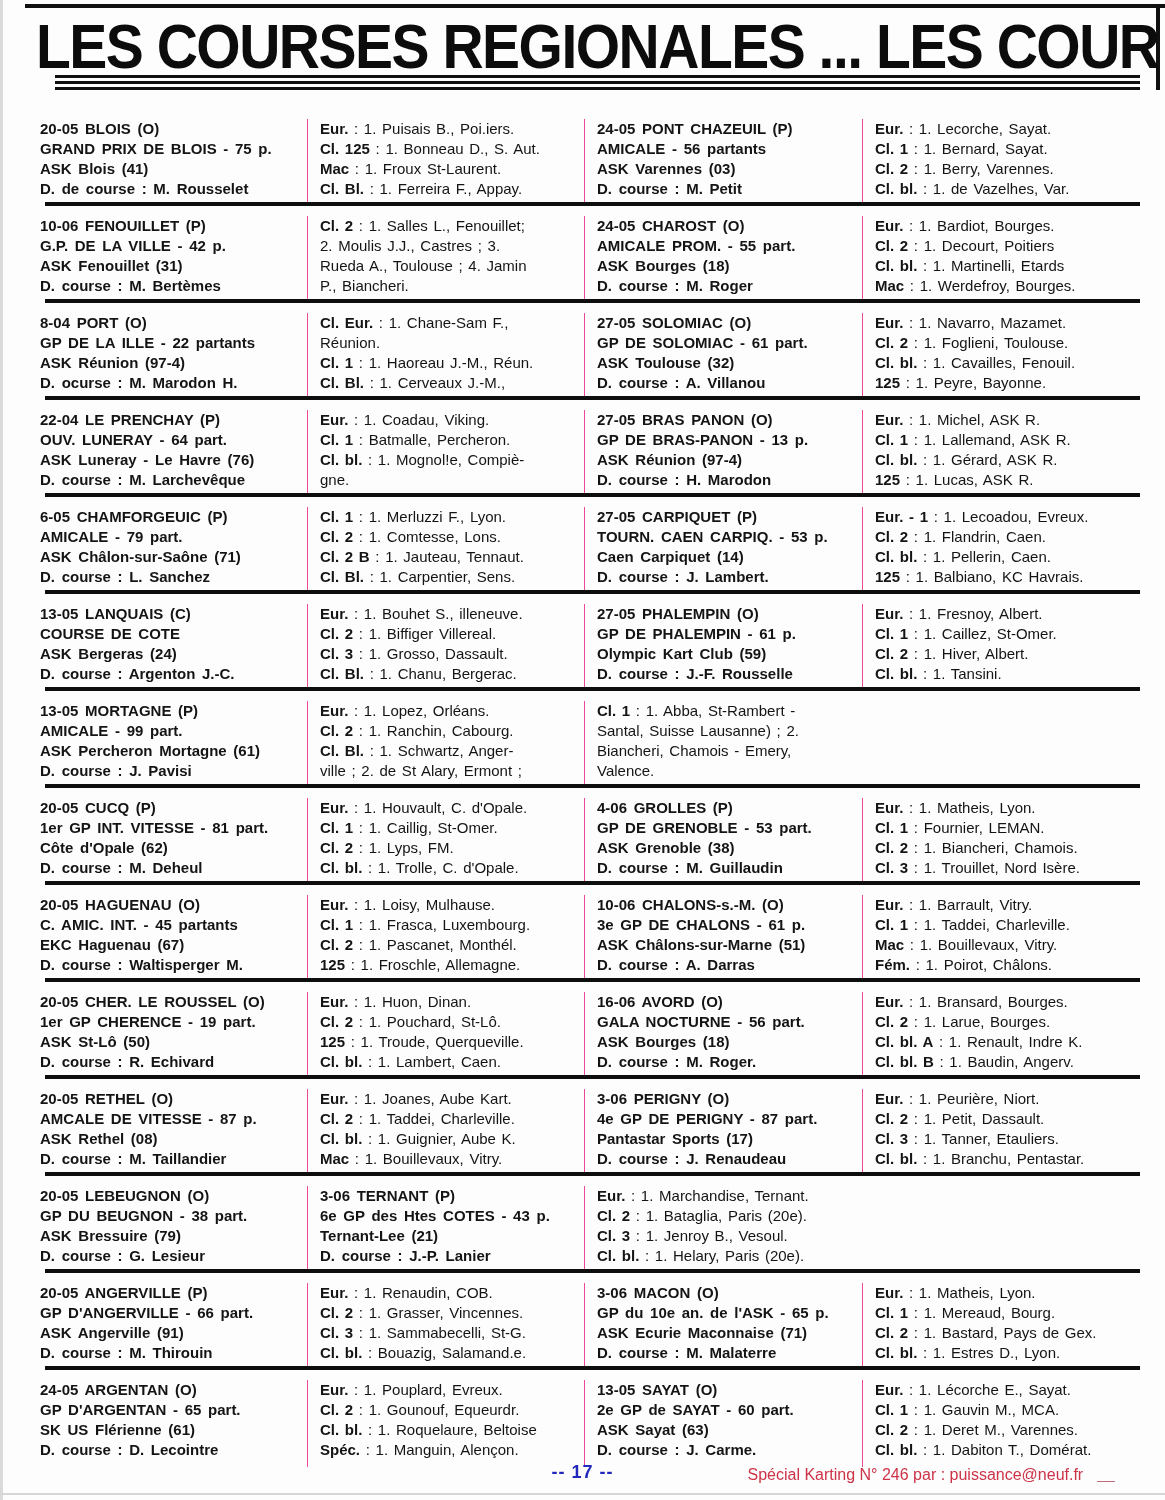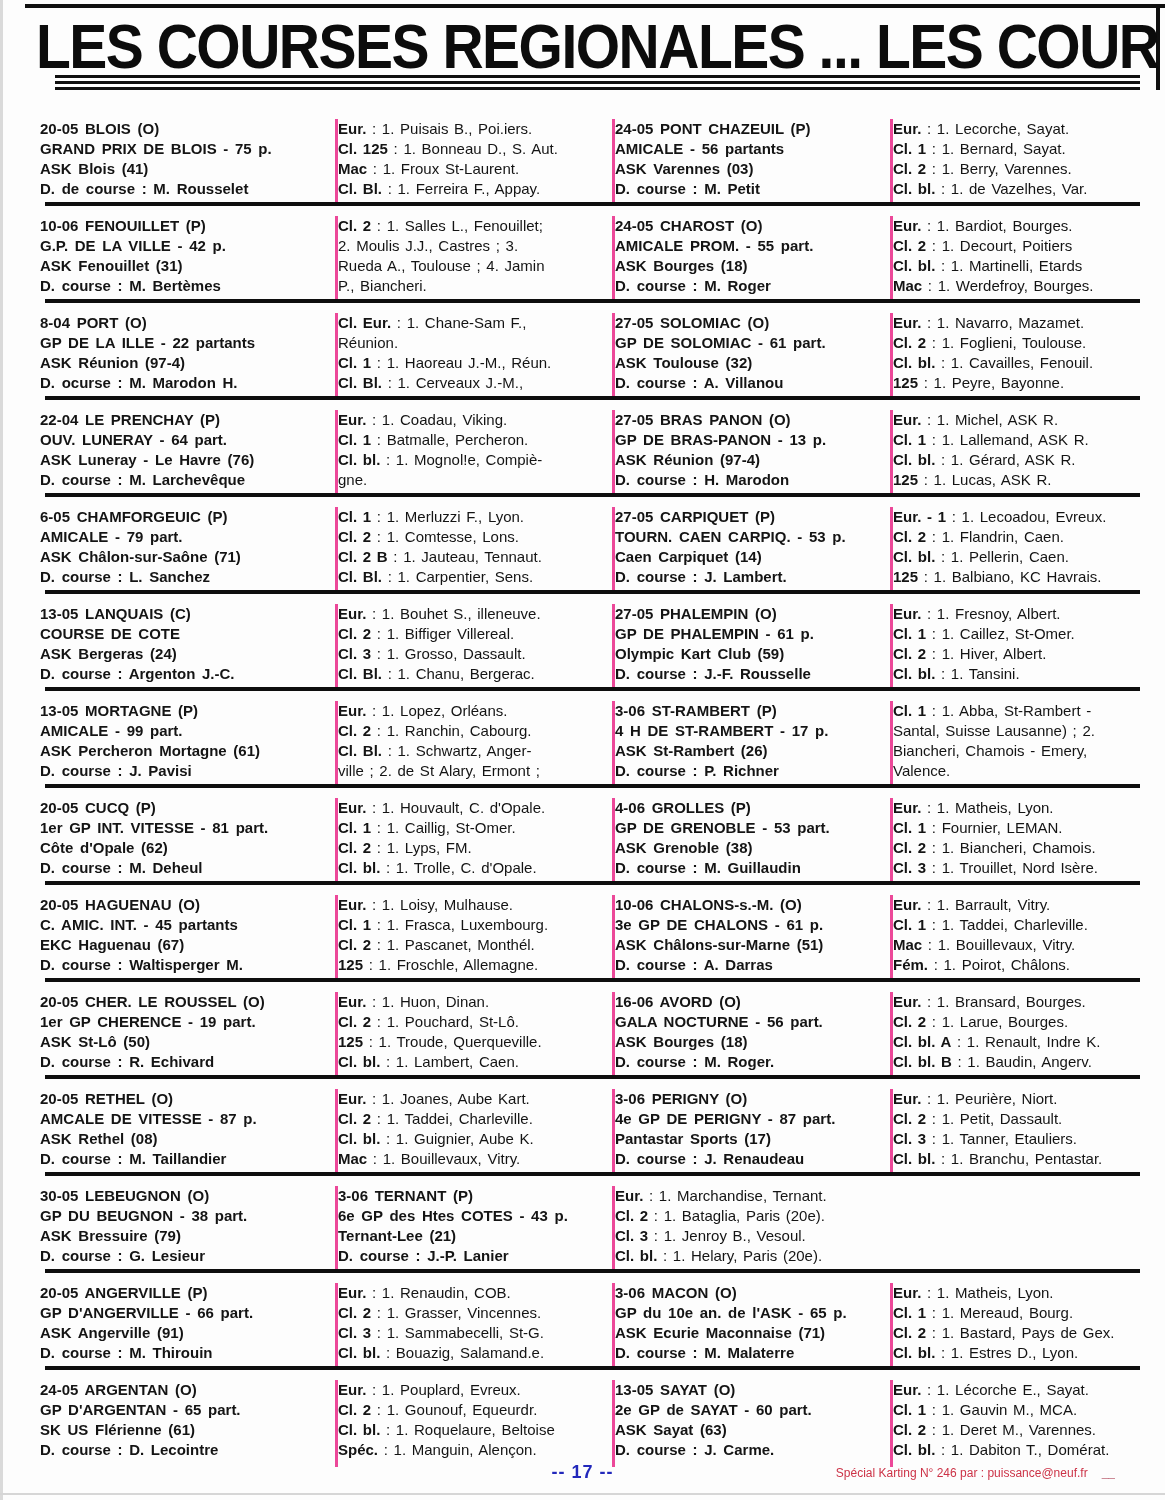--- a/index.html
+++ b/index.html
@@ -18,31 +18,31 @@
     transform-origin:top left;color:#0c0c0c;
   }
   .triple-rule{position:absolute;left:55px;width:1085px;top:75px;}
   .triple-rule div{height:3px;background:#101010;margin-bottom:3px;}
   .rows{position:absolute;top:109px;left:0;width:1165px;}
   .race-row{
     position:relative;display:grid;grid-template-columns:267px 277px 278px 278px;
     margin-left:40px;width:1100px;height:97px;box-sizing:border-box;padding-top:10px;
   }
   .cell{font-size:15px;line-height:20px;overflow:hidden;padding-right:6px;box-sizing:border-box;}
-  .cell.vline{border-left:3px solid #ec4899;padding-left:0;margin-left:28px;}
+  .cell.vline{border-left:1px solid #ec4899;padding-left:12px;}
   .iline{font-weight:bold;word-spacing:2.5px;white-space:nowrap;}
   .rline{word-spacing:1.5px;white-space:nowrap;}
   .lbl{font-weight:bold;}
   .row-rule{position:absolute;left:5px;right:0;bottom:0;height:4px;background:#0e0e0e;}
   .footer-page{
     position:absolute;top:1462px;left:0;width:100%;text-align:center;
     color:#2228bb;font-size:18px;font-weight:bold;letter-spacing:1px;
   }
   .footer-credit{
-    position:absolute;top:1466px;right:50px;color:#cc3347;font-size:12px;white-space:nowrap;
+    position:absolute;top:1466px;right:50px;color:#cc3347;font-size:16px;white-space:nowrap;
   }
   .footer-credit .suffix{color:#a02038;font-weight:bold;margin-left:14px;}
 </style>
 </head>
 <body>
 
 <div class="page">
   <div class="edge-left"></div>
   <div class="edge-bottom"></div>
 
@@ -232,26 +232,20 @@
           <div class="iline">AMICALE - 99 part.</div>
           <div class="iline">ASK Percheron Mortagne (61)</div>
           <div class="iline">D. course : J. Pavisi</div>
         </div>
     <div class="cell results vline c2">
           <div class="rline"><span class="lbl">Eur.</span> : 1. Lopez, Orléans.</div>
           <div class="rline"><span class="lbl">Cl. 2</span> : 1. Ranchin, Cabourg.</div>
           <div class="rline"><span class="lbl">Cl. Bl.</span> : 1. Schwartz, Anger-</div>
           <div class="rline">ville ; 2. de St Alary, Ermont ;</div>
         </div>
-    <div class="cell info vline c3">
-          <div class="iline">3-06 ST-RAMBERT (P)</div>
-          <div class="iline">4 H DE ST-RAMBERT - 17 p.</div>
-          <div class="iline">ASK St-Rambert (26)</div>
-          <div class="iline">D. course : P. Richner</div>
-        </div>
     <div class="cell results vline c4">
           <div class="rline"><span class="lbl">Cl. 1</span> : 1. Abba, St-Rambert -</div>
           <div class="rline">Santal, Suisse Lausanne) ; 2.</div>
           <div class="rline">Biancheri, Chamois - Emery,</div>
           <div class="rline">Valence.</div>
         </div>
     <div class="row-rule"></div>
   </div>
 
   <div class="race-row">
@@ -361,21 +355,21 @@
           <div class="rline"><span class="lbl">Eur.</span> : 1. Peurière, Niort.</div>
           <div class="rline"><span class="lbl">Cl. 2</span> : 1. Petit, Dassault.</div>
           <div class="rline"><span class="lbl">Cl. 3</span> : 1. Tanner, Etauliers.</div>
           <div class="rline"><span class="lbl">Cl. bl.</span> : 1. Branchu, Pentastar.</div>
         </div>
     <div class="row-rule"></div>
   </div>
 
   <div class="race-row">
     <div class="cell info c1">
-          <div class="iline">30-05 LEBEUGNON (O)</div>
+          <div class="iline">20-05 LEBEUGNON (O)</div>
           <div class="iline">GP DU BEUGNON - 38 part.</div>
           <div class="iline">ASK Bressuire (79)</div>
           <div class="iline">D. course : G. Lesieur</div>
         </div>
     <div class="cell info vline c3">
           <div class="iline">3-06 TERNANT (P)</div>
           <div class="iline">6e GP des Htes COTES - 43 p.</div>
           <div class="iline">Ternant-Lee (21)</div>
           <div class="iline">D. course : J.-P. Lanier</div>
         </div>

